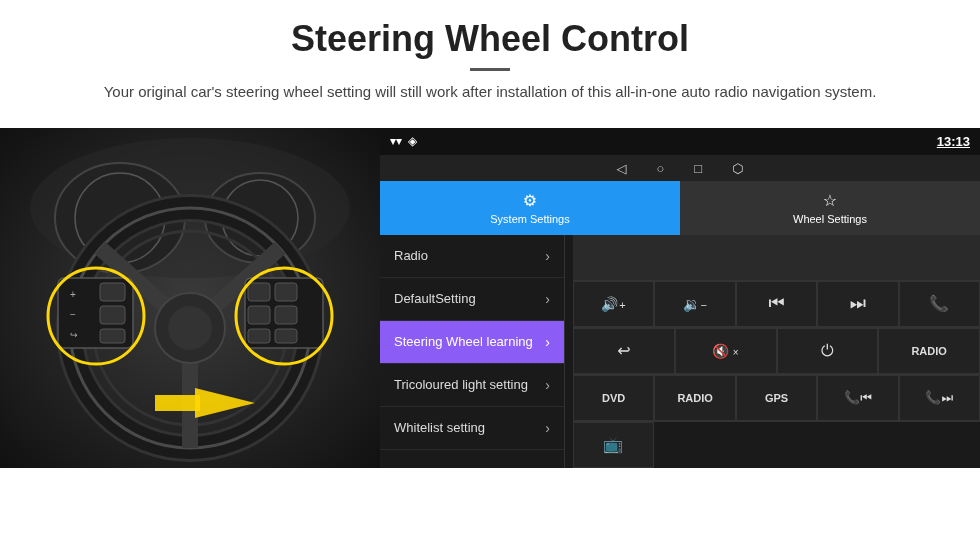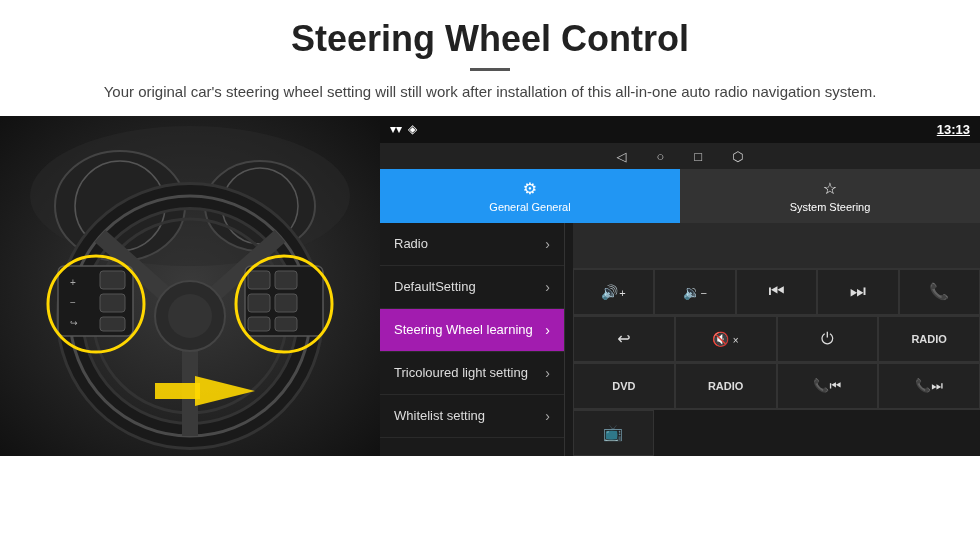--- a/index.html
+++ b/index.html
@@ -8,21 +8,21 @@
       height: 542px;
       font-family: Arial, sans-serif;
       background: #fff;
       overflow: hidden;
     }
 
     
     .top-section {
       background: #fff;
       text-align: center;
-      padding: 18px 40px 12px;
+      padding: 18px 40px 24px;
     }
     .main-title {
       font-size: 36px;
       font-weight: bold;
       color: #222;
       margin-bottom: 8px;
     }
     .title-divider {
       width: 40px;
       height: 3px;
@@ -139,21 +139,21 @@
       display: flex;
       align-items: center;
       justify-content: space-between;
       padding: 13px 14px;
       color: #ddd;
       font-size: 13px;
       cursor: pointer;
       border-bottom: 1px solid #2a2a2a;
     }
     .menu-item.active {
-      background: #a21caf;
+      background: #8b5cf6;
       color: #fff;
     }
     .menu-item .chevron {
       color: #aaa;
       font-size: 14px;
     }
     .menu-item.active .chevron {
       color: #fff;
     }
 
@@ -291,25 +291,25 @@
       <div class="nav-bar">
         <span class="nav-icon">◁</span>
         <span class="nav-icon">○</span>
         <span class="nav-icon">□</span>
         <span class="nav-icon">⬡</span>
       </div>
 
       <div class="tabs">
         <div class="tab active">
           <span class="tab-icon">⚙</span>
-          <span>General General</span>
+          <span>System Settings</span>
         </div>
         <div class="tab inactive">
           <span class="tab-icon">☆</span>
-          <span>System Steering</span>
+          <span>Wheel Settings</span>
         </div>
       </div>
 
       <div class="main-content">
 
         <div class="left-menu">
           <div class="menu-item">
             <span>Radio</span>
             <span class="chevron">›</span>
           </div>
@@ -369,20 +369,23 @@
               <span style="font-size:11px; font-weight:bold;">RADIO</span>
             </div>
           </div>
 
           <div style="display:flex; border-bottom:1px solid #333;">
             <div class="ctrl-btn" style="flex:1;">
               <span style="font-size:11px; font-weight:bold;">DVD</span>
             </div>
             <div class="ctrl-btn" style="flex:1;">
               <span style="font-size:11px; font-weight:bold;">RADIO</span>
+            </div>
+            <div class="ctrl-btn" style="flex:1;">
+              <span style="font-size:11px; font-weight:bold;">GPS</span>
             </div>
             <div class="ctrl-btn" style="flex:1;">
               <span style="font-size:13px;">📞⏮</span>
             </div>
             <div class="ctrl-btn" style="flex:1;">
               <span style="font-size:13px;">📞⏭</span>
             </div>
           </div>
 
           <div style="display:flex;">

